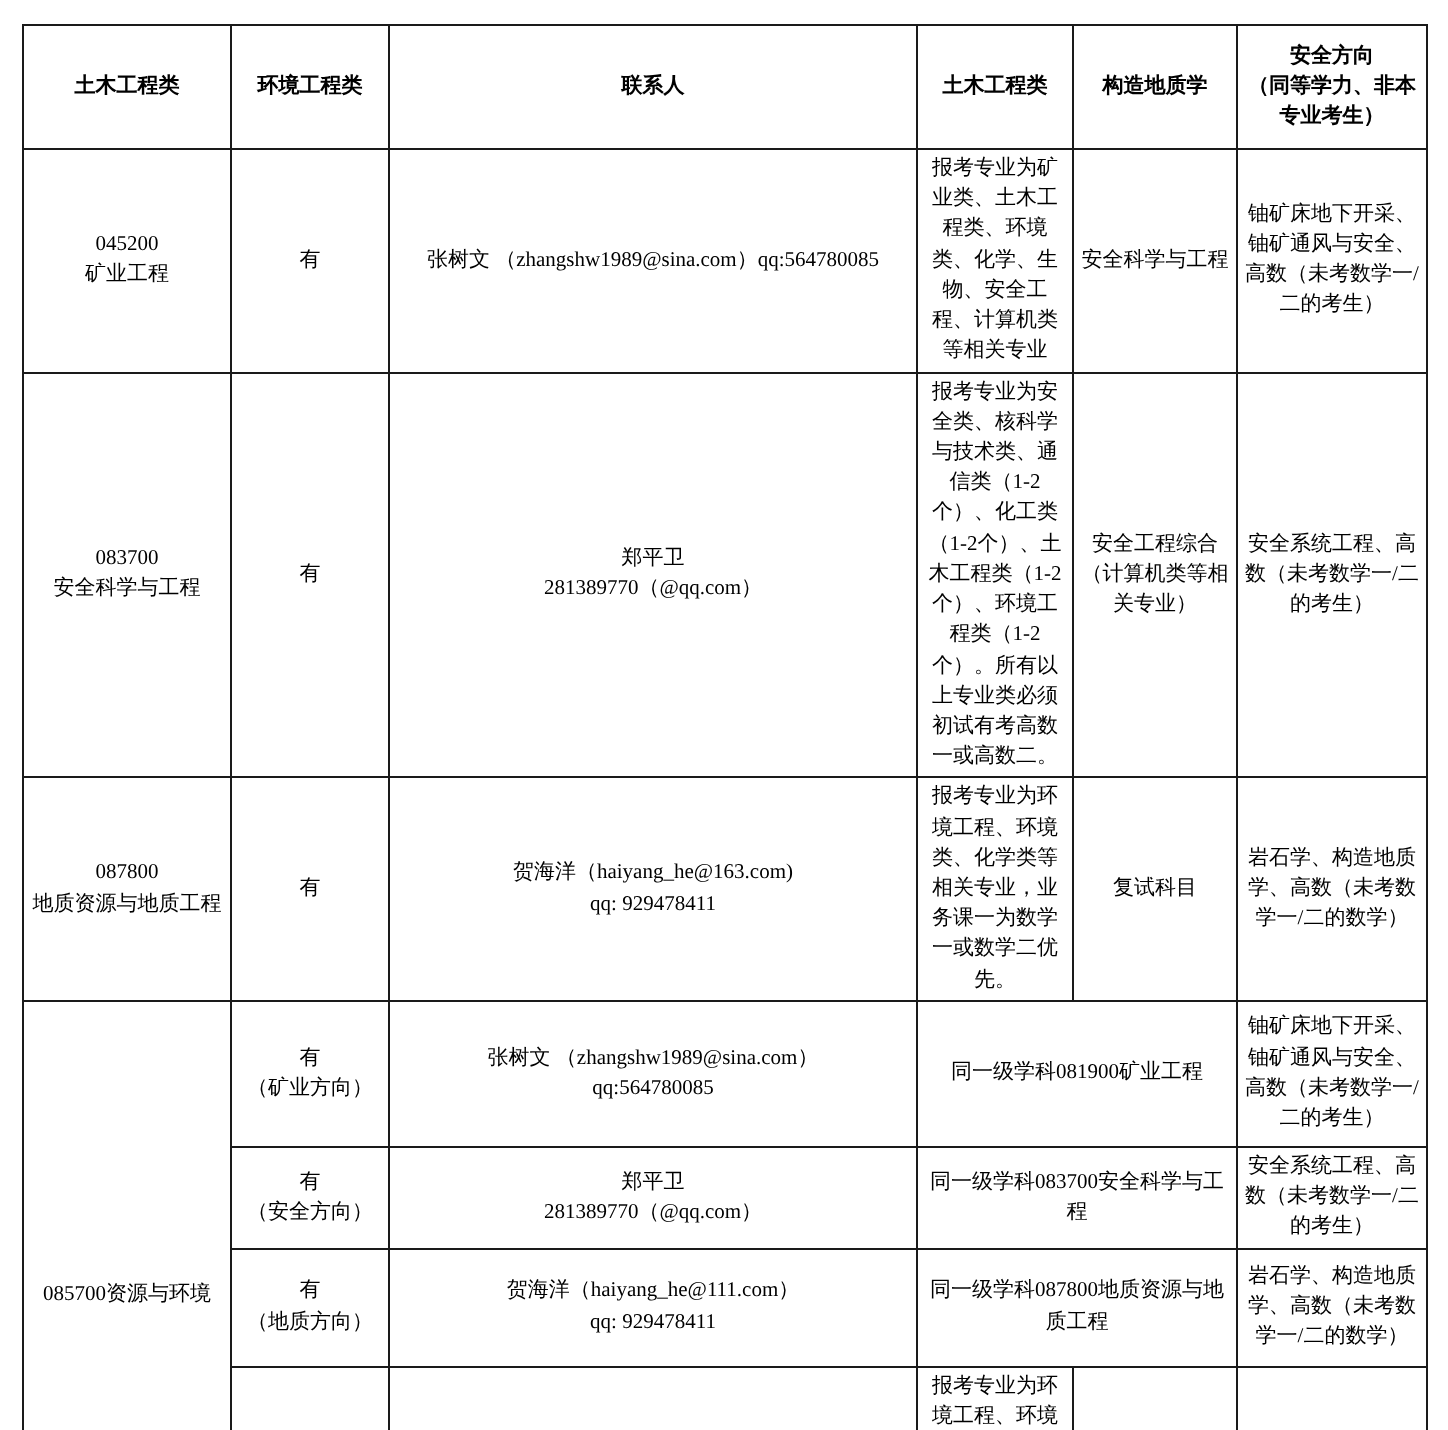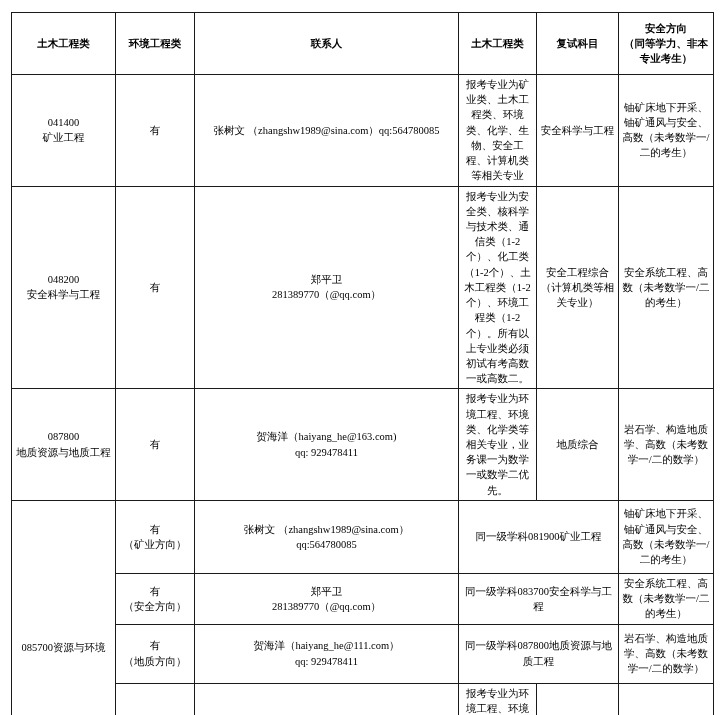--- a/index.html
+++ b/index.html
@@ -61,56 +61,56 @@
       <col style="width:82px">
       <col style="width:95px">
     </colgroup>
 
     <tbody>
         <tr class="hdr-row">
       <th>土木工程类</th>
       <th>环境工程类</th>
       <th>联系人</th>
       <th>土木工程类</th>
-      <th>复试科目</th>
+      <th>构造地质学</th>
       <th>安全方向
 （同等学力、非本专业考生）</th>
     </tr>
 
     <tr class="row-r1">
-      <td>041400
+      <td>045200
 矿业工程</td>
       <td class="b">有</td>
       <td>张树文 （zhangshw1989@sina.com）qq:564780085</td>
       <td class="b">报考专业为矿业类、土木工程类、环境类、化学、生物、安全工程、计算机类等相关专业</td>
       <td>安全科学与工程</td>
       <td class="b">铀矿床地下开采、
 铀矿通风与安全、
 高数（未考数学一/二的考生）</td>
     </tr>
 
     <tr class="row-r2">
-      <td>048200
+      <td>083700
 安全科学与工程</td>
       <td class="b">有</td>
       <td>郑平卫
 281389770（@qq.com）</td>
       <td class="b">报考专业为安全类、核科学与技术类、通信类（1-2个）、化工类（1-2个）、土木工程类（1-2个）、环境工程类（1-2个）。所有以上专业类必须初试有考高数一或高数二。</td>
       <td>安全工程综合（计算机类等相关专业）</td>
       <td class="b">安全系统工程、高数（未考数学一/二的考生）</td>
     </tr>
 
     <tr class="row-r3">
       <td>087800
 地质资源与地质工程</td>
       <td class="b">有</td>
       <td>贺海洋（haiyang_he@163.com)
 qq: 929478411</td>
       <td class="b">报考专业为环境工程、环境类、化学类等相关专业，业务课一为数学一或数学二优先。</td>
-      <td>地质综合</td>
+      <td>复试科目</td>
       <td class="b">岩石学、构造地质学、高数（未考数学一/二的数学）</td>
     </tr>
 
     <tr class="row-s0">
       <td rowspan="4">085700资源与环境</td>
       <td class="b">有
 （矿业方向）</td>
       <td>张树文 （zhangshw1989@sina.com）
 qq:564780085</td>
       <td colspan="2">同一级学科081900矿业工程</td>

